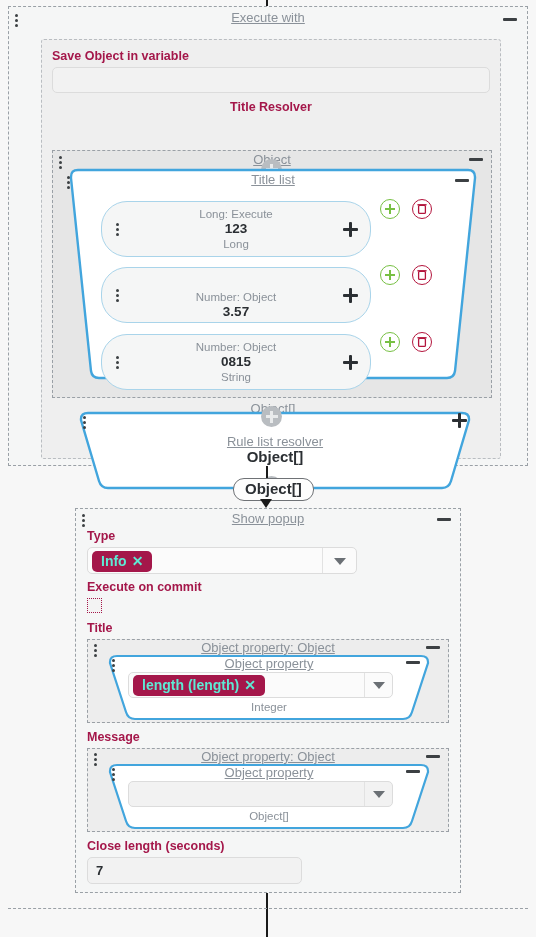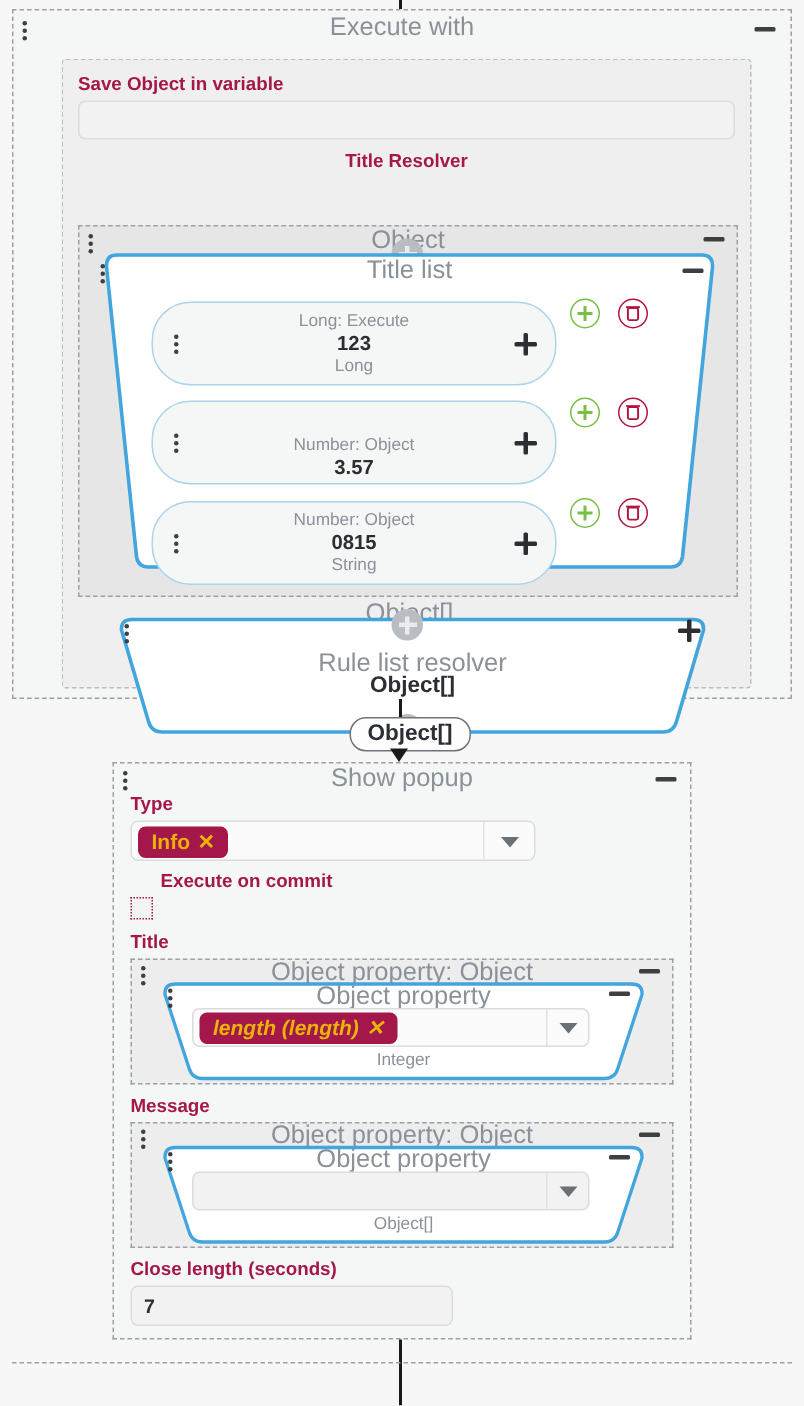--- a/index.html
+++ b/index.html
@@ -22,24 +22,25 @@
   .dashed-light{
     border:1px dashed #b9bdc1;
     background:#efefef;
     position:relative;
     box-sizing:border-box;
     border-radius:3px;
   }
   .hdr{
     text-align:center;
     color:#8a9199;
-    font-size:17px;
+    font-size:13px;
     line-height:16px;
     height:16px;
     user-select:none;
+    text-decoration:underline;
   }
   
   .dots{
     position:absolute;
     width:3px;height:13px;
     display:flex;flex-direction:column;justify-content:space-between;
     align-items:center;
   }
   .dots i{display:block;width:3px;height:3px;border-radius:50%;background:#3c4043;}
   
@@ -145,21 +146,21 @@
   .select .divider{position:absolute;top:0;bottom:0;width:1px;background:#e2e2e2;}
   .caret{
     position:absolute;width:0;height:0;
     border-left:6px solid transparent;
     border-right:6px solid transparent;
     border-top:7px solid #6b7075;
   }
   .chip{
     position:absolute;
     background:#a4174a;
-    color:#eab308;
+    color:#5eead4;
     font-weight:bold;
     font-size:14px;
     border-radius:5px;
     padding:0 9px;
     line-height:21px;
     height:21px;
     white-space:nowrap;
   }
   .chip .x{font-weight:bold;margin-left:5px;}
   .checkbox{
@@ -304,21 +305,21 @@
 
   <div class="label" style="margin-top:1px;">Type</div>
   <div class="select" style="width:270px;height:27px;">
     <div class="chip" style="left:4px;top:3px;">
       <span>Info</span><span class="x">✕</span>
     </div>
     <div class="divider" style="right:33px;"></div>
     <div class="caret" style="right:10px;top:10px;"></div>
   </div>
 
-  <div class="label" style="margin-top:5px;margin-left:20px;">Execute on commit</div>
+  <div class="label" style="margin-top:5px;">Execute on commit</div>
   <div class="checkbox"></div>
 
   <div class="label" style="margin-top:7px;">Title</div>
   <div class="dashed" style="height:84px;background:#ededed;">
     <div class="dots" style="left:6px;top:4px;">
         <i></i>
         <i></i>
         <i></i>
       </div>
     <div class="hdr" style="padding-top:0px;">Object property: Object</div>
@@ -329,21 +330,21 @@
     </svg>
     <div class="dots" style="left:24px;top:19px;">
         <i></i>
         <i></i>
         <i></i>
       </div>
     <div class="hdr" style="position:absolute;left:16px;top:16px;width:330px;">Object property</div>
     <div class="minus" style="right:28px;top:21px;"></div>
 
     <div class="select" style="position:absolute;left:40px;top:32px;width:265px;height:26px;">
-      <div class="chip" style="left:4px;top:2px;font-style:italic;">
+      <div class="chip" style="left:4px;top:2px;">
         <span>length (length)</span><span class="x">✕</span>
       </div>
       <div class="divider" style="right:27px;"></div>
       <div class="caret" style="right:7px;top:9px;"></div>
     </div>
     <div class="subtype" style="position:absolute;left:16px;top:60px;width:330px;">Integer</div>
   </div>
 
   <div class="label" style="margin-top:6px;">Message</div>
   <div class="dashed" style="height:84px;background:#ededed;">

